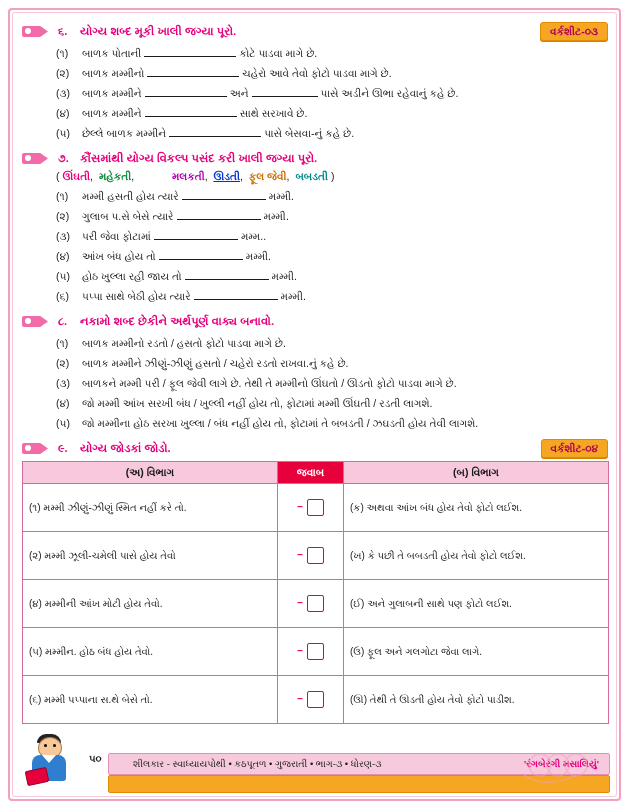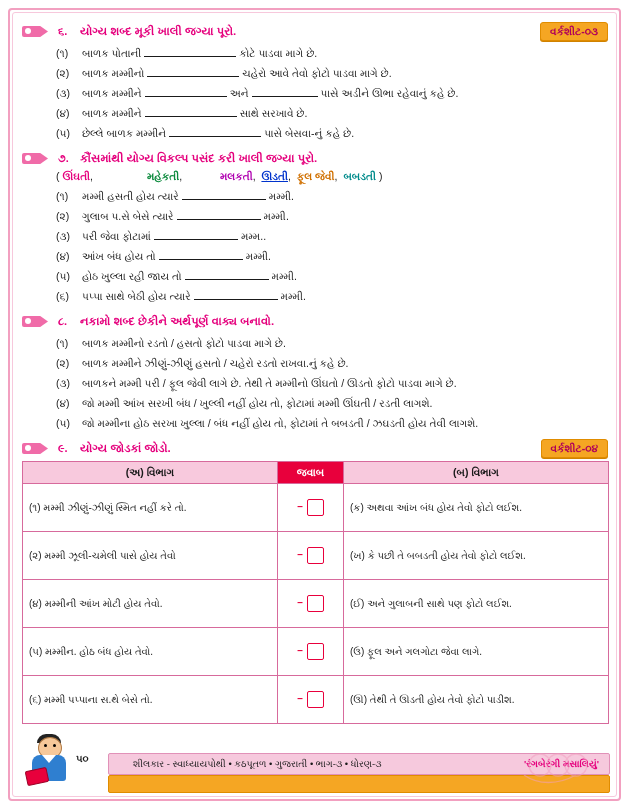--- a/index.html
+++ b/index.html
@@ -58,21 +58,21 @@
   .q .n{width:26px;flex:0 0 auto;}
   .q .txt{white-space:pre-wrap;}
   .blank{
     display:inline-block;border-bottom:1px solid #1a1a1a;height:10px;
     vertical-align:middle;margin:0 3px;
   }
   .opts{
     font-size:10.5px;padding-left:34px;margin:3px 0 3px 0;
   }
   .opts .ob{color:#e5007d;font-weight:bold;}
-  .opts .on{color:#0b8a3c;font-weight:bold;margin-left:48px;}
+  .opts .on{color:#0b8a3c;font-weight:bold;}
   .opts .op{color:#b000b0;font-weight:bold;padding-left:32px;}
   .opts .oq{color:#0033cc;font-weight:bold;text-decoration:underline;}
   .opts .or{color:#d07000;font-weight:bold;}
   .opts .os{color:#008b8b;font-weight:bold;}
   
   .match{
     margin-top:5px;width:100%;border-collapse:collapse;table-layout:fixed;
   }
   .match th{
     background:#f8c9dd;border:1px solid #d76a9c;font-size:10.5px;font-weight:bold;
@@ -103,21 +103,21 @@
     font-size:9.5px;color:#1a1a1a;padding-left:24px;
   }
   .foot-bar .t2{
     position:absolute;right:10px;font-size:9.5px;color:#e5007d;font-weight:bold;
   }
   .foot-bar2{
     position:absolute;left:86px;top:26px;width:500px;height:16px;
     background:#f5a623;border:1px solid #e08c00;border-radius:2px;
   }
   .page-no{
-    position:absolute;left:54px;top:4px;font-size:10px;font-weight:bold;color:#1a1a1a;text-align:right;
+    position:absolute;left:67px;top:4px;font-size:10px;font-weight:bold;color:#1a1a1a;text-align:right;
   }
   .mascot{
     position:absolute;left:6px;top:-16px;width:46px;height:58px;
   }
   .m-face{position:absolute;left:10px;top:4px;width:22px;height:20px;border-radius:50%;background:#f6c89a;border:1px solid #b07a45;}
   .m-hair{position:absolute;left:9px;top:1px;width:24px;height:9px;border-radius:12px 12px 0 0;background:#222;}
   .m-eye{position:absolute;width:3px;height:3px;border-radius:50%;background:#000;top:11px;}
   .m-body{position:absolute;left:4px;top:22px;width:34px;height:26px;background:#2f7fd0;border-radius:8px 8px 3px 3px;}
   .m-collar{position:absolute;left:14px;top:22px;width:14px;height:8px;background:#fff;clip-path:polygon(0 0,100% 0,50% 100%);}
   .m-book{position:absolute;left:-2px;top:36px;width:20px;height:13px;background:#e8003c;border:1px solid #9c0027;border-radius:2px;transform:rotate(-12deg);}

